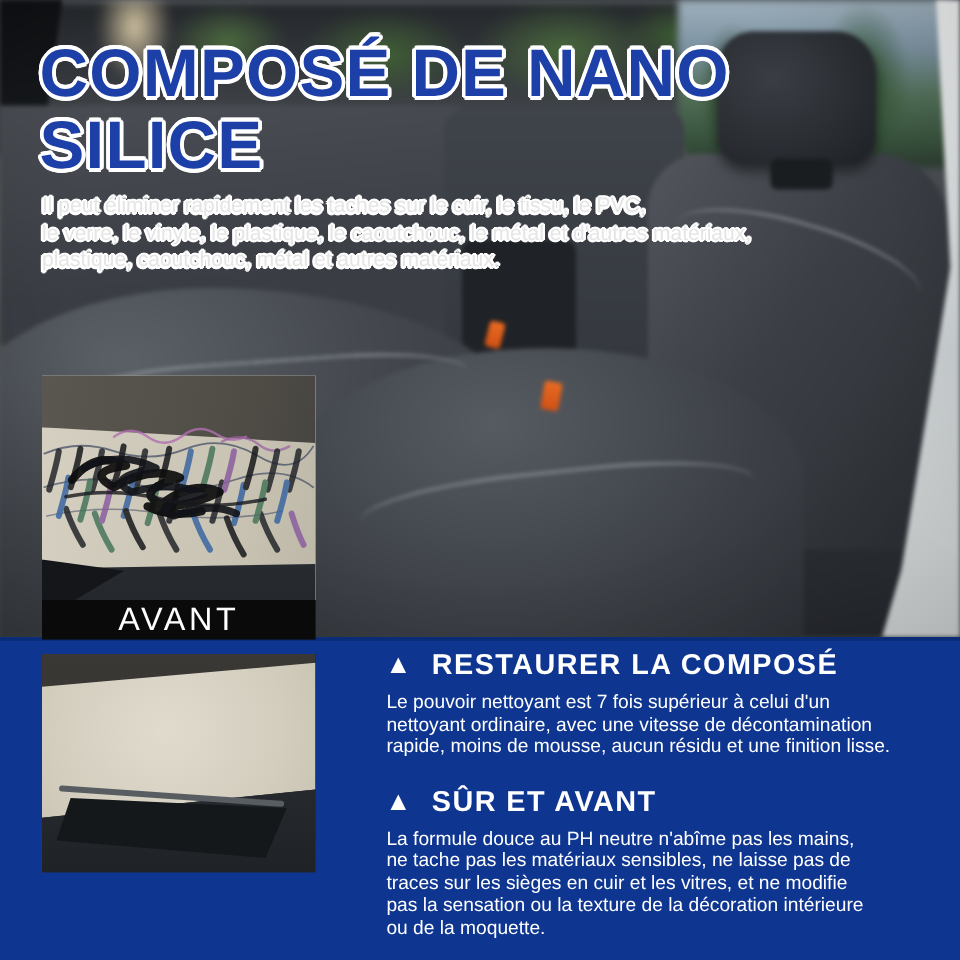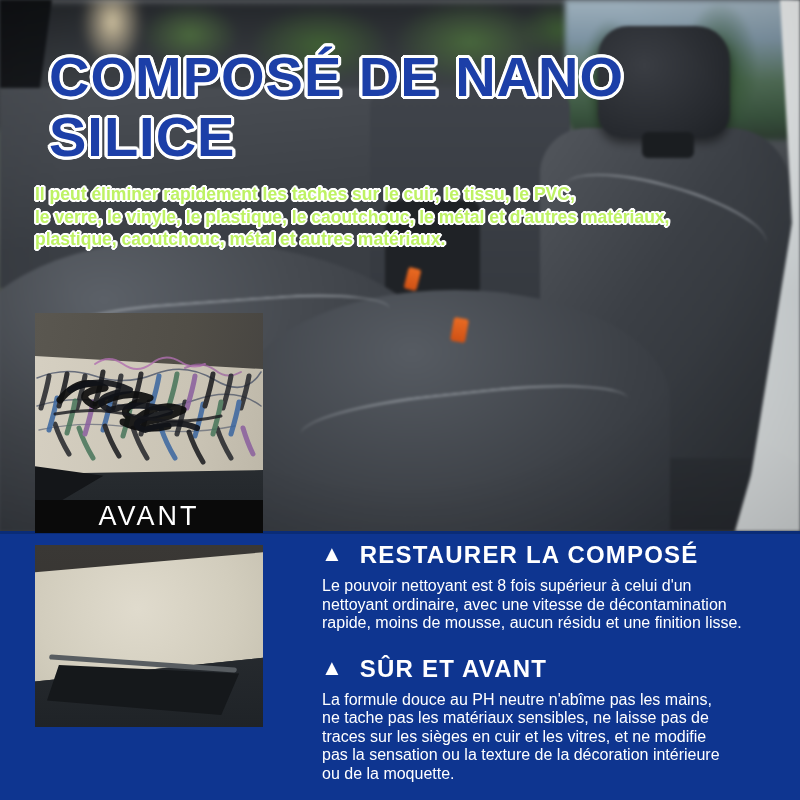--- a/index.html
+++ b/index.html
@@ -55,30 +55,30 @@
   .ph-st1{left:60px;top:300px;width:330px;height:40px;transform:rotate(-4deg);}
   .ph-st2{left:300px;top:392px;width:330px;height:50px;transform:rotate(-6deg);}
   .ph-st3{left:560px;top:185px;width:210px;height:60px;transform:rotate(16deg);}
   .ph-bk{background:linear-gradient(#f06a1d,#d44f10);border-radius:3px;}
   .ph-bk1{left:406px;top:268px;width:13px;height:22px;transform:rotate(14deg);}
   .ph-bk2{left:452px;top:318px;width:15px;height:24px;transform:rotate(10deg);}
   .ph-vign{inset:0;background:radial-gradient(at 50% 40%,rgba(0,0,0,0) 60%,rgba(0,0,0,.18));}
   
   .hero-text{position:absolute;left:33px;top:31px;z-index:6;}
   .title{
-    margin:16px;white-space:pre-line;color:#1c3fa8;
+    margin:0;white-space:pre-line;color:#1c3fa8;
     font-size:56px;line-height:60px;font-weight:700;letter-spacing:1px;
     text-shadow:
       0 -3px 0 #fff,0 3px 0 #fff,-3px 0 0 #fff,3px 0 0 #fff,
       -2px -2px 0 #fff,2px -2px 0 #fff,-2px 2px 0 #fff,2px 2px 0 #fff,
       -3px -1px 0 #fff,3px 1px 0 #fff,-1px 3px 0 #fff,1px -3px 0 #fff,
       -3px 1px 0 #fff,3px -1px 0 #fff,1px 3px 0 #fff,-1px -3px 0 #fff;}
   .subtitle{
-    margin:9px 0 0 2px;white-space:pre-line;color:#bef264;
-    font-size:17.5px;line-height:22.5px;font-weight:700;
+    margin:9px 0 0 2px;white-space:pre-line;color:#e5e5e5;
+    font-size:17.5px;line-height:22.5px;font-weight:400;
     text-shadow:
       0 -2px 0 #fff,0 2px 0 #fff,-2px 0 0 #fff,2px 0 0 #fff,
       -1px -1px 0 #fff,1px -1px 0 #fff,-1px 1px 0 #fff,1px 1px 0 #fff,
       -2px 1px 0 #fff,2px -1px 0 #fff,-1px 2px 0 #fff,1px -2px 0 #fff;}
   
   .panel{position:absolute;left:0;top:531px;width:800px;height:269px;background:#0e3590;border-top:3px solid #0a2c77;}
   
   .card{position:absolute;margin:0;width:228px;z-index:7;}
   .card-img{position:relative;width:228px;overflow:hidden;}
   .card-img div{position:absolute;}
@@ -191,21 +191,21 @@
       <div class="ap-pocket"></div>
     </div>
   </figure>
 
   <div class="features">
     <div class="feature">
       <h2 class="f-head">
         <span class="tri">▲</span>
         <span class="f-title">RESTAURER LA COMPOSÉ</span>
       </h2>
-      <p class="f-body">Le pouvoir nettoyant est 8 fois supérieur à celui d'un
+      <p class="f-body">Le pouvoir nettoyant est 7 fois supérieur à celui d'un
 nettoyant ordinaire, avec une vitesse de décontamination
 rapide, moins de mousse, aucun résidu et une finition lisse.</p>
     </div>
     <div class="feature">
       <h2 class="f-head">
         <span class="tri">▲</span>
         <span class="f-title">SÛR ET AVANT</span>
       </h2>
       <p class="f-body">La formule douce au PH neutre n'abîme pas les mains,
 ne tache pas les matériaux sensibles, ne laisse pas de

